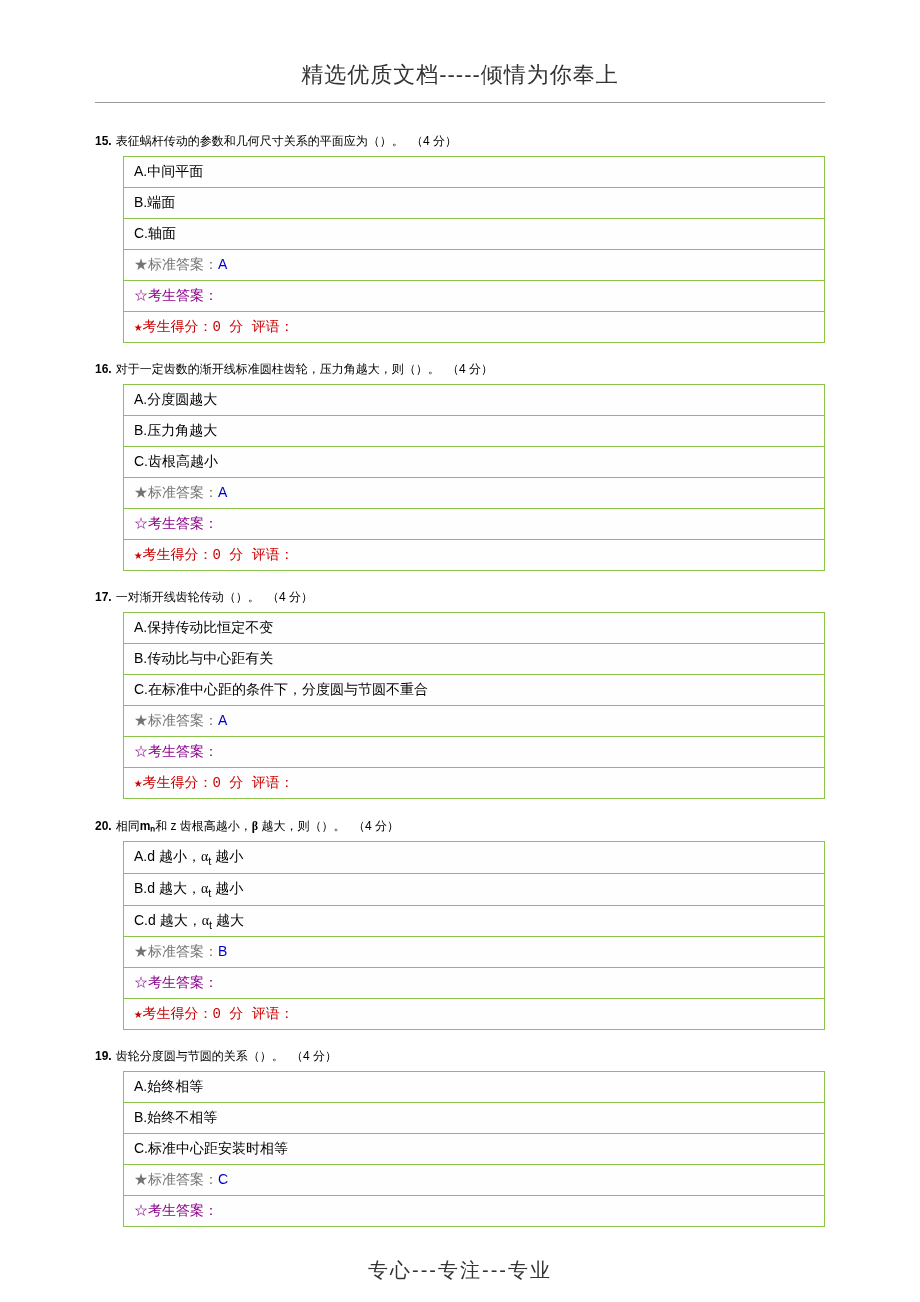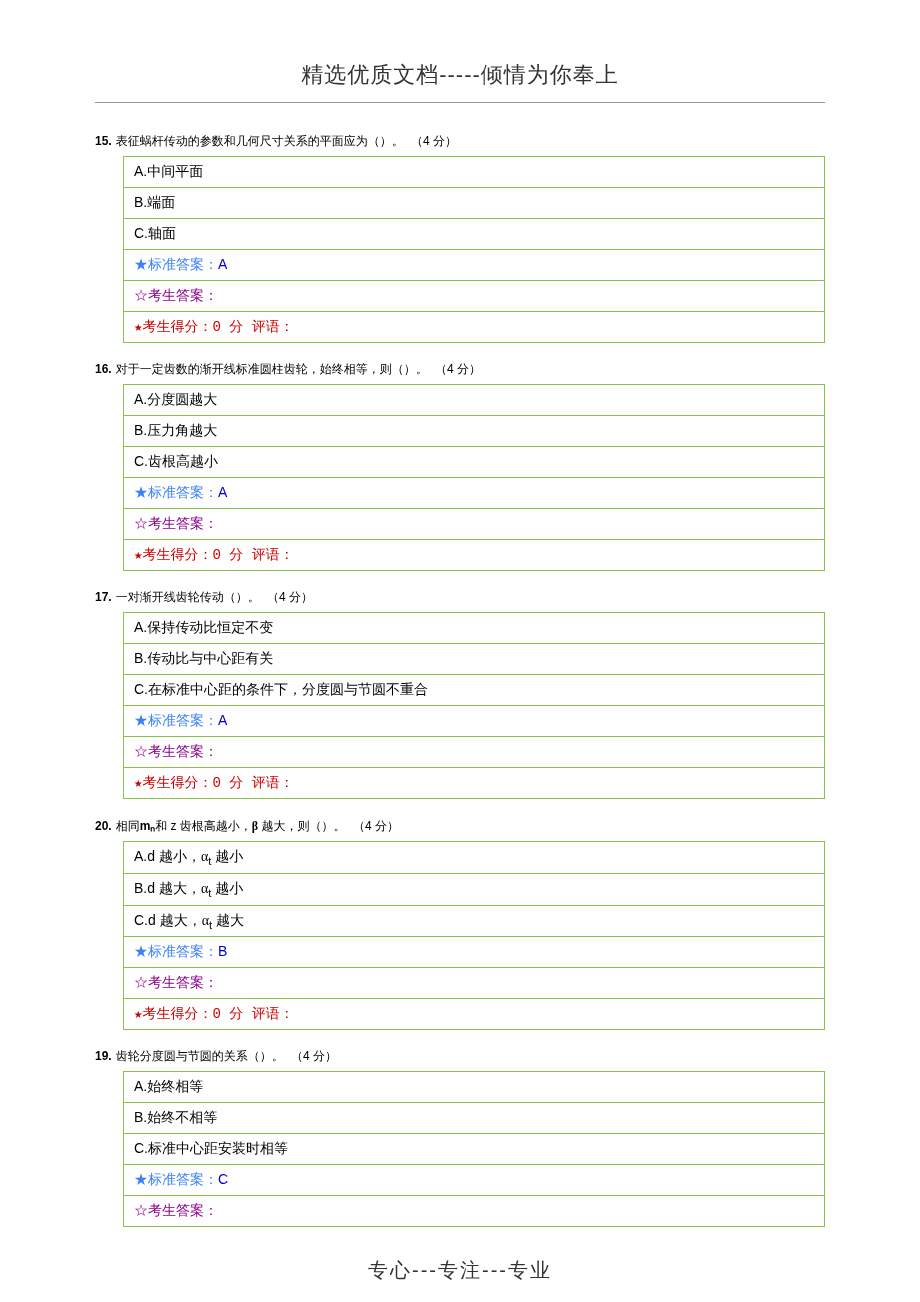--- a/index.html
+++ b/index.html
@@ -63,21 +63,21 @@
       border: 1px solid #8bc34a;
       padding: 6px 10px;
       font-size: 14px;
       color: #000;
       background: #fefefe;
     }
     .std-answer {
       color: #0000cc;
     }
     .std-answer .star {
-      color: #3b82f6;
+      color: #737373;
     }
     .cand-answer {
       color: #8b008b;
     }
     .cand-answer .star {
       color: #8b008b;
     }
     .cand-score {
       color: #cc0000;
       font-family: Liberation Mono, monospace;
@@ -127,21 +127,21 @@
           <td class="answer-cell cand-score"><span class="star">★考生得分：</span><span>0 分</span><span>  评语：</span></td>
         </tr>
   </tbody>
     </table>
 </div>
 
 <div class="question-block">
   <div class="question-text">
     <span class="question-number">16.</span>
     <span class="question-content">
-      <span>对于一定齿数的渐开线标准圆柱齿轮，始终相等，则（）。</span>
+      <span>对于一定齿数的渐开线标准圆柱齿轮，压力角越大，则（）。</span>
       <span class="points">（4 分）</span>
     </span>
   </div>
   <table class="answer-table">
     <tbody>
         <tr class="answer-row">
           <td class="answer-cell">A.分度圆越大</td>
         </tr>
     <tr class="answer-row">
           <td class="answer-cell">B.压力角越大</td>

